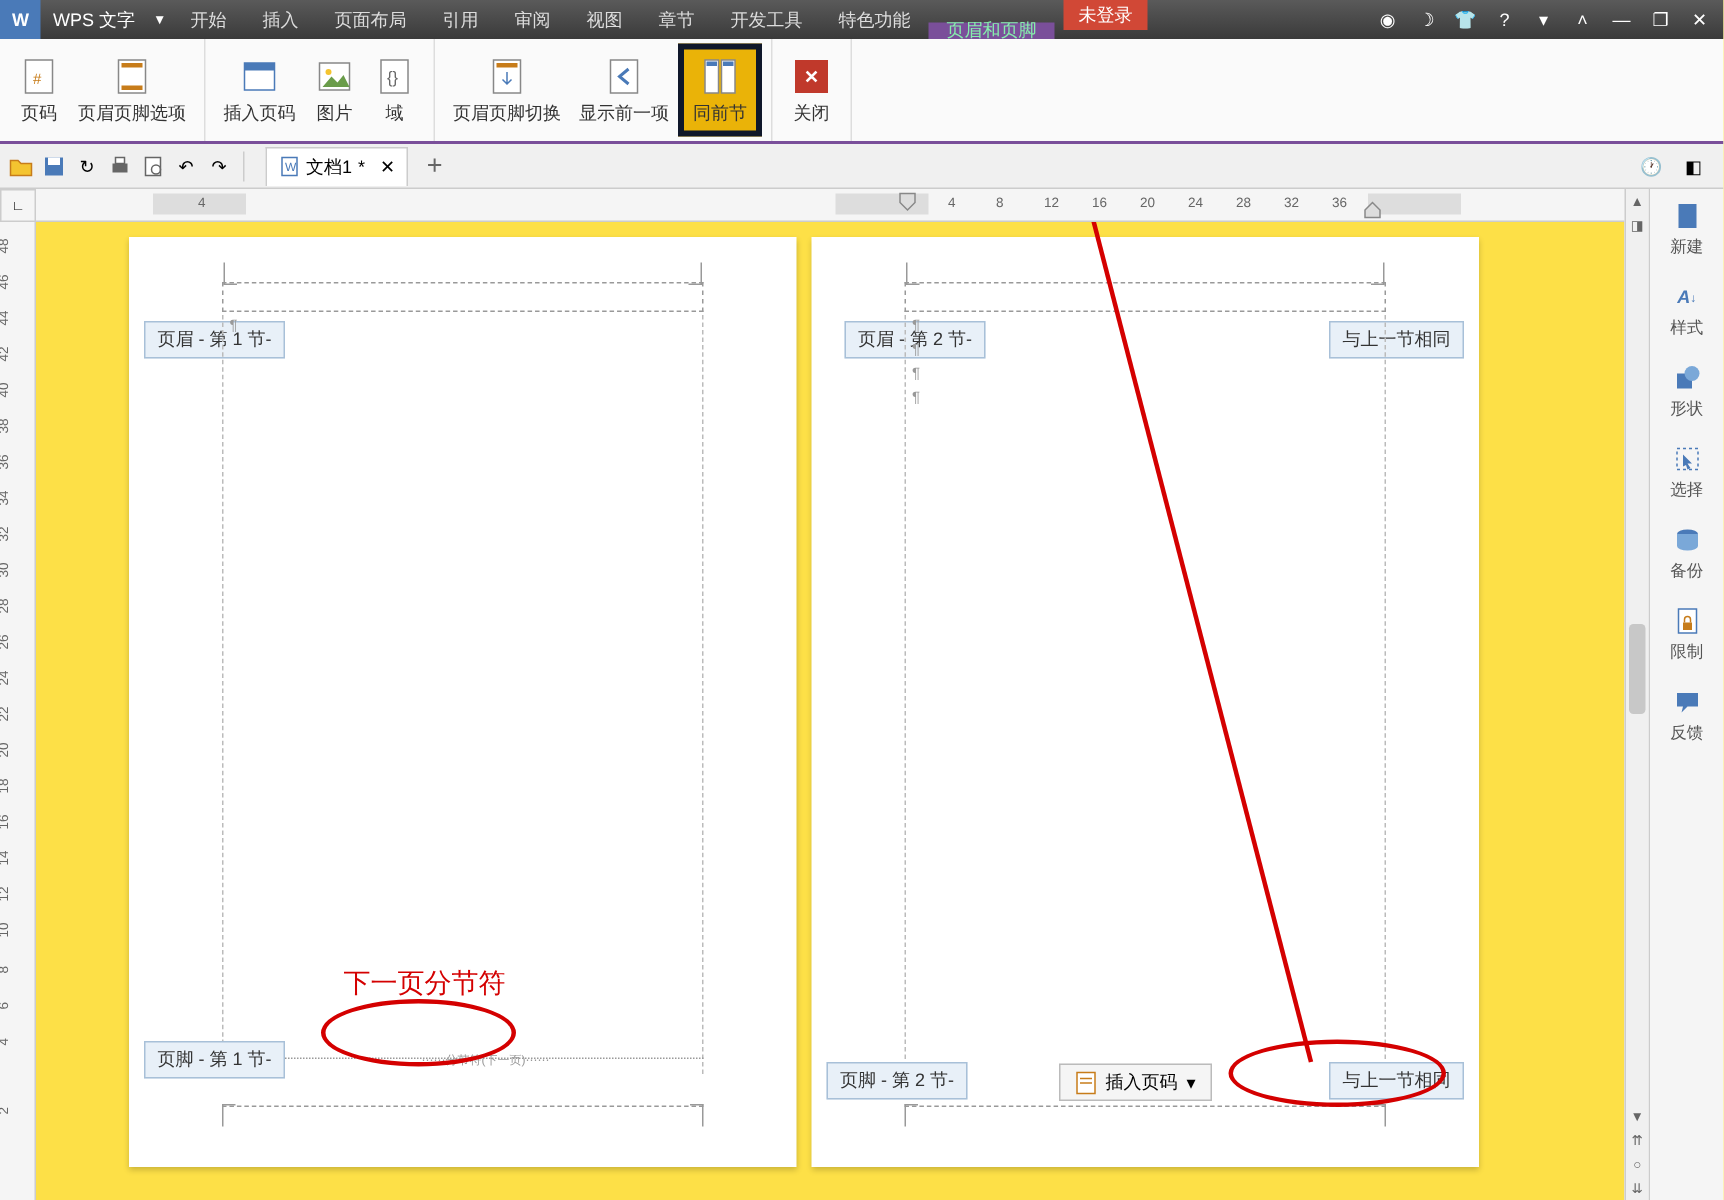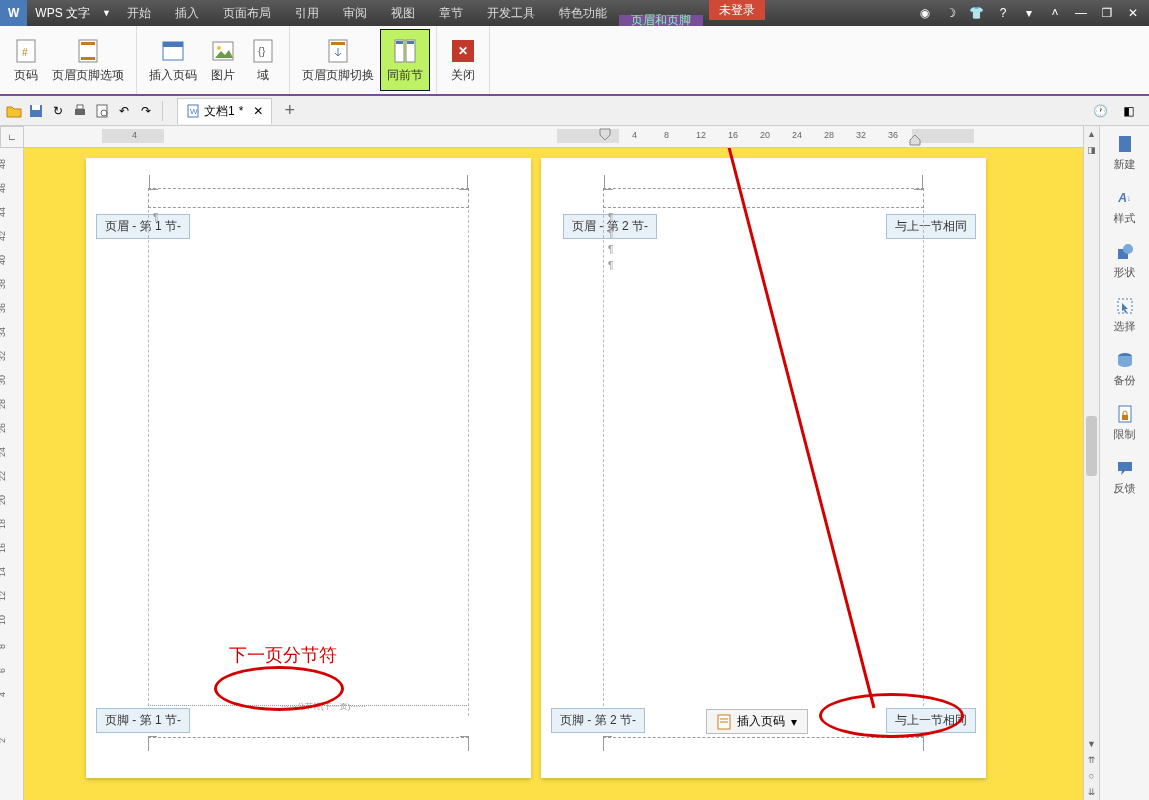--- a/index.html
+++ b/index.html
@@ -14,21 +14,21 @@
     .menu-tab { padding: 0 12px; display: flex; align-items: center; cursor: pointer; color: #ddd; font-family: Liberation Mono, monospace; }
     .menu-tab.active { background: #7a4f9a; color: #86efac; margin-top: 15px; }
     .login-badge { background: #d14836; padding: 0 10px; margin-left: 6px; display: flex; align-items: center; height: 20px; }
     .titlebar-right { margin-left: auto; display: flex; align-items: center; gap: 10px; padding-right: 8px; }
     .title-icon { width: 16px; height: 16px; display: flex; align-items: center; justify-content: center; }
     
     
     .ribbon { height: 70px; background: #fafafa; border-bottom: 2px solid #7a4f9a; display: flex; }
     .ribbon-group { display: flex; align-items: center; padding: 4px 6px; border-right: 1px solid #ddd; }
     .ribbon-btn { display: flex; flex-direction: column; align-items: center; justify-content: center; padding: 2px 6px; cursor: pointer; height: 62px; }
-    .ribbon-btn.highlighted { background: #bef264; border: 1px solid #0f172a; font-family: Liberation Serif, serif; }
+    .ribbon-btn.highlighted { background: #eab308; border: 4px solid #0f172a; font-family: Liberation Serif, serif; }
     .ribbon-icon { width: 28px; height: 28px; margin-bottom: 2px; display: flex; align-items: center; justify-content: center; }
     .ribbon-label { font-size: 12px; color: #333; white-space: nowrap; }
     .close-x { width: 22px; height: 22px; background: #c0392b; color: #fff; display: flex; align-items: center; justify-content: center; font-weight: bold; }
     
     
     .quick-access { height: 30px; background: #f0f0f0; border-bottom: 1px solid #ccc; display: flex; align-items: center; padding: 0 4px; gap: 2px; }
     .qa-icon { width: 20px; height: 20px; display: flex; align-items: center; justify-content: center; cursor: pointer; }
     .qa-sep { width: 1px; height: 20px; background: #ccc; margin: 0 4px; }
     .doc-tabs { display: flex; align-items: center; margin-left: 8px; }
     .doc-tab { display: flex; align-items: center; padding: 4px 8px; background: #fff; border: 1px solid #ccc; border-bottom: none; }
@@ -171,20 +171,29 @@
   <div class="ribbon-group">
     <div class="ribbon-btn">
       <div class="ribbon-icon">
           <svg width="26" height="26">
             <rect x="4" y="2" width="18" height="22" fill="#fff" stroke="#888"></rect>
             <rect x="6" y="4" width="14" height="3" fill="#c77c1a"></rect>
             <path d="M13 10 L13 18 M10 15 L13 18 L16 15" stroke="#4a7ab8" fill="none"></path>
           </svg>
         </div>
       <div class="ribbon-label">页眉页脚切换</div>
+    </div>
+    <div class="ribbon-btn">
+      <div class="ribbon-icon">
+          <svg width="26" height="26">
+            <rect x="4" y="2" width="18" height="22" fill="#fff" stroke="#888"></rect>
+            <path d="M16 8 L10 13 L16 18" stroke="#4a7ab8" fill="none" stroke-width="2"></path>
+          </svg>
+        </div>
+      <div class="ribbon-label">显示前一项</div>
     </div>
     <div class="ribbon-btn highlighted">
       <div class="ribbon-icon">
           <svg width="26" height="26">
             <rect x="3" y="2" width="9" height="22" fill="#fff" stroke="#888"></rect>
             <rect x="14" y="2" width="9" height="22" fill="#fff" stroke="#888"></rect>
             <rect x="4" y="3" width="7" height="3" fill="#4a7ab8"></rect>
             <rect x="15" y="3" width="7" height="3" fill="#4a7ab8"></rect>
           </svg>
         </div>
@@ -308,21 +317,21 @@
 
       <div class="page">
         <div class="header-region"></div>
         <div class="section-label" style="top:56px;left:10px">页眉 - 第 1 节-</div>
         <div class="body-dashed">
           <span class="para-mark" style="top:2px;left:4px">¶</span>
         </div>
         <div class="section-break-line" style="bottom:72px;left:62px;right:62px"></div>
         <span style="position:absolute;bottom:66px;left:195px;font-size:8px;color:#999">⋯⋯分节符(下一页)⋯⋯</span>
         <div class="footer-region"></div>
-        <div class="section-label" style="bottom:45px;left:10px">页脚 - 第 1 节-</div>
+        <div class="section-label" style="bottom:59px;left:10px">页脚 - 第 1 节-</div>
       </div>
 
       <div class="page">
         <div class="header-region"></div>
         <div class="section-label" style="top:56px;left:22px">页眉 - 第 2 节-</div>
         <div class="section-label" style="top:56px;right:10px">与上一节相同</div>
         <div class="body-dashed">
           <span class="para-mark" style="top:2px;left:4px">¶</span>
           <span class="para-mark" style="top:18px;left:4px">¶</span>
           <span class="para-mark" style="top:34px;left:4px">¶</span>

